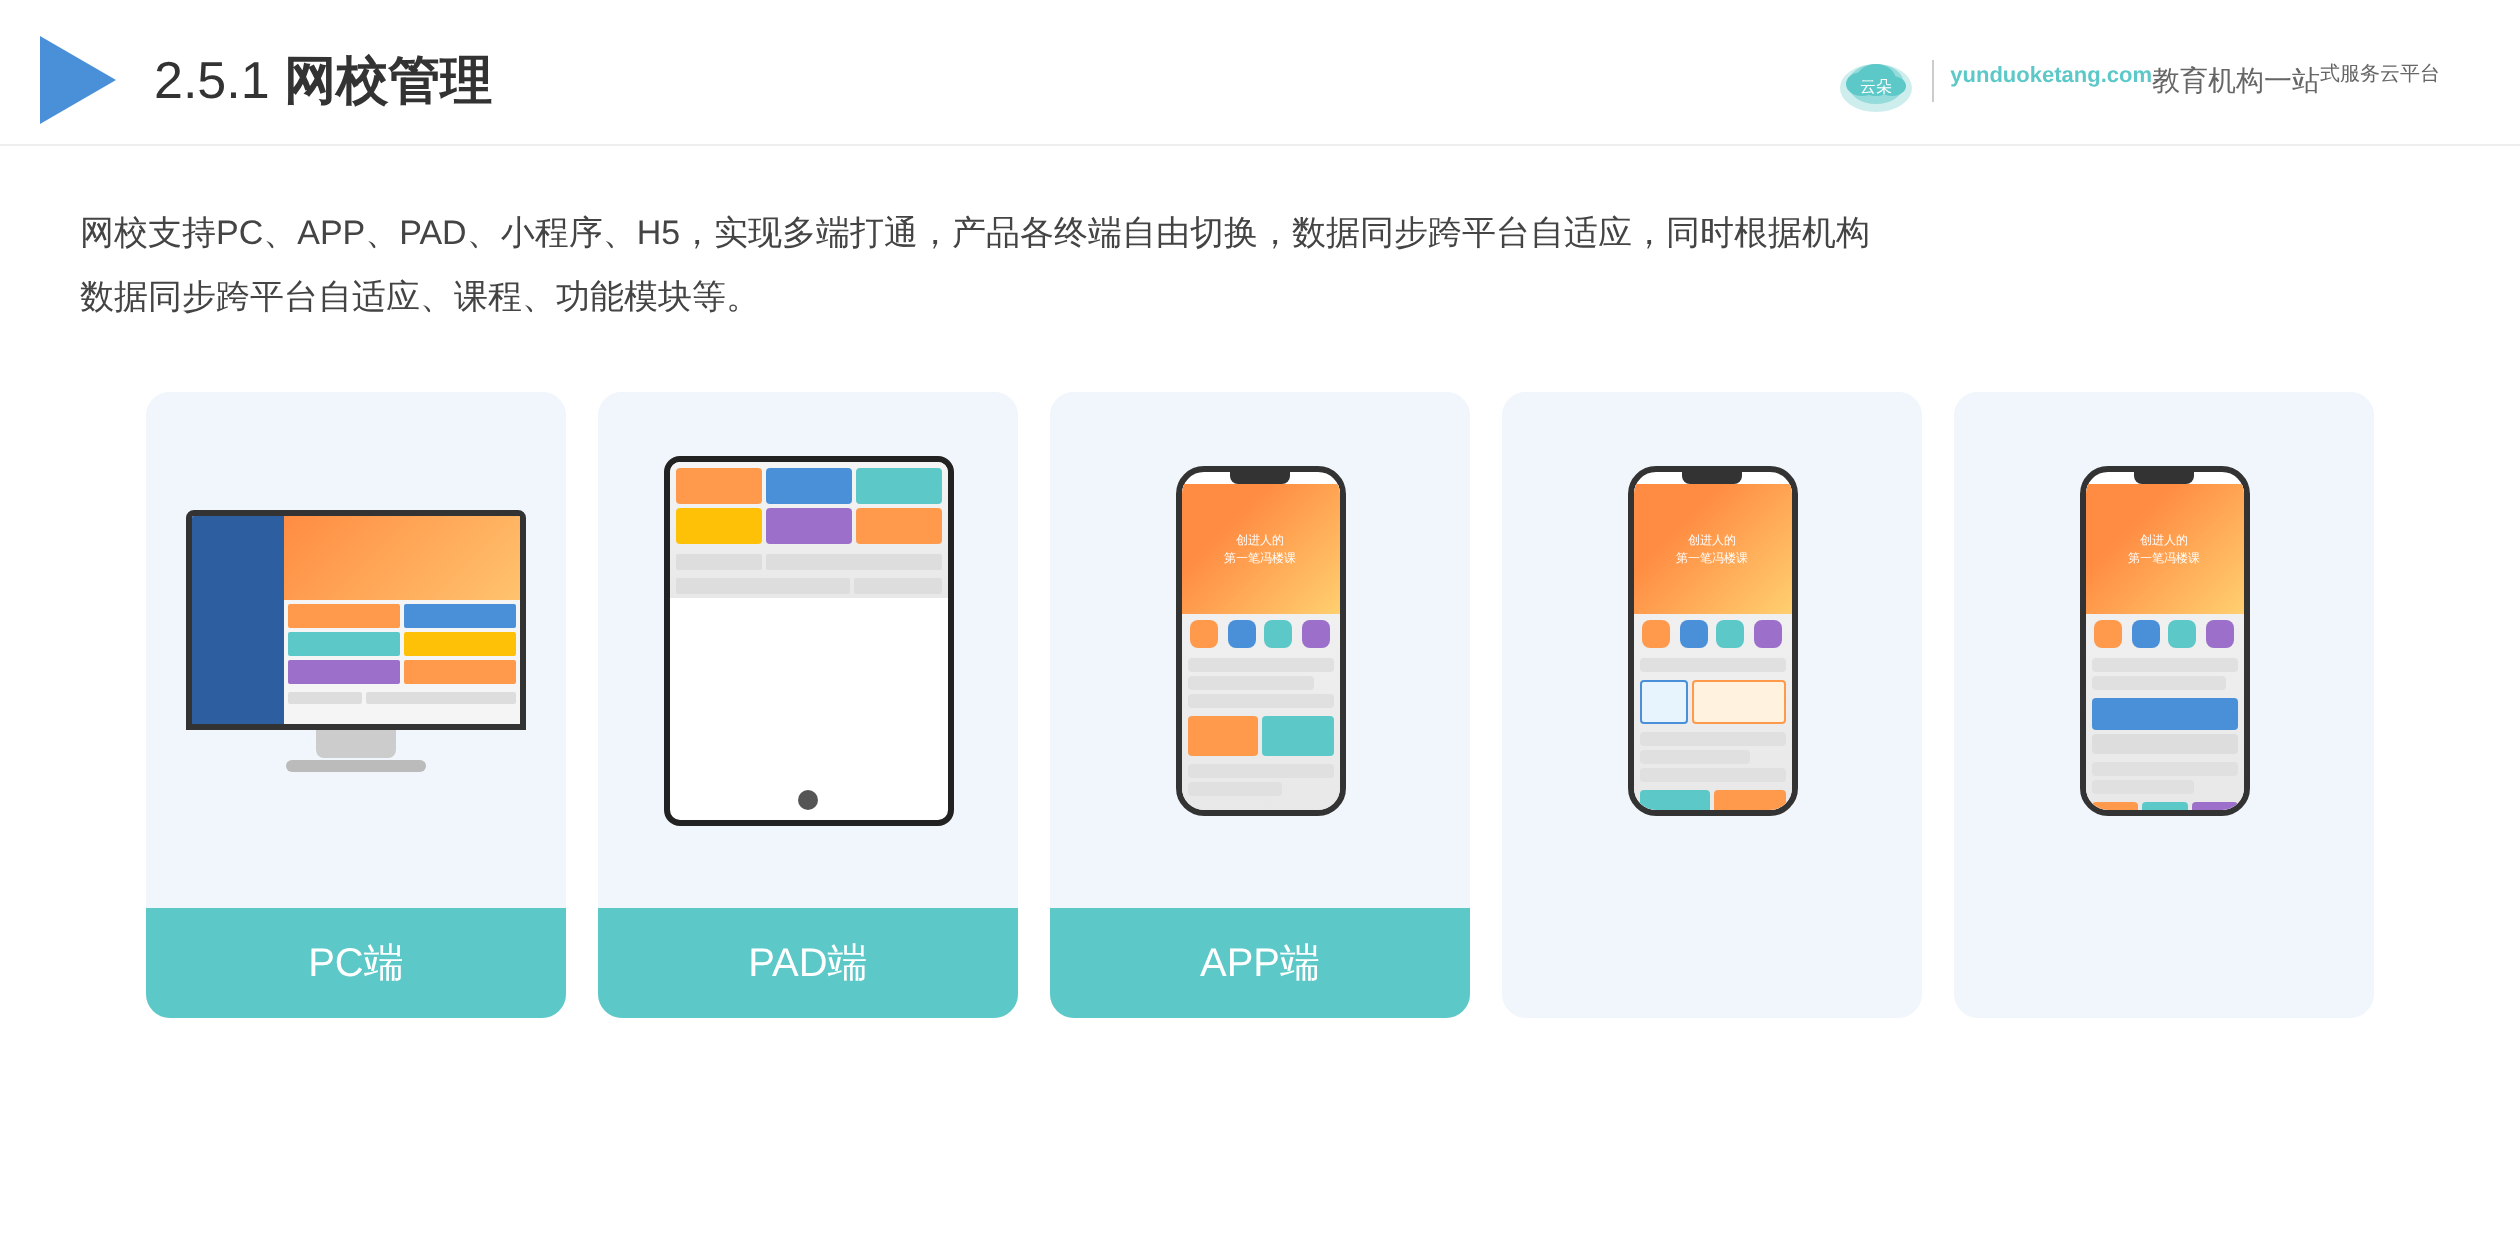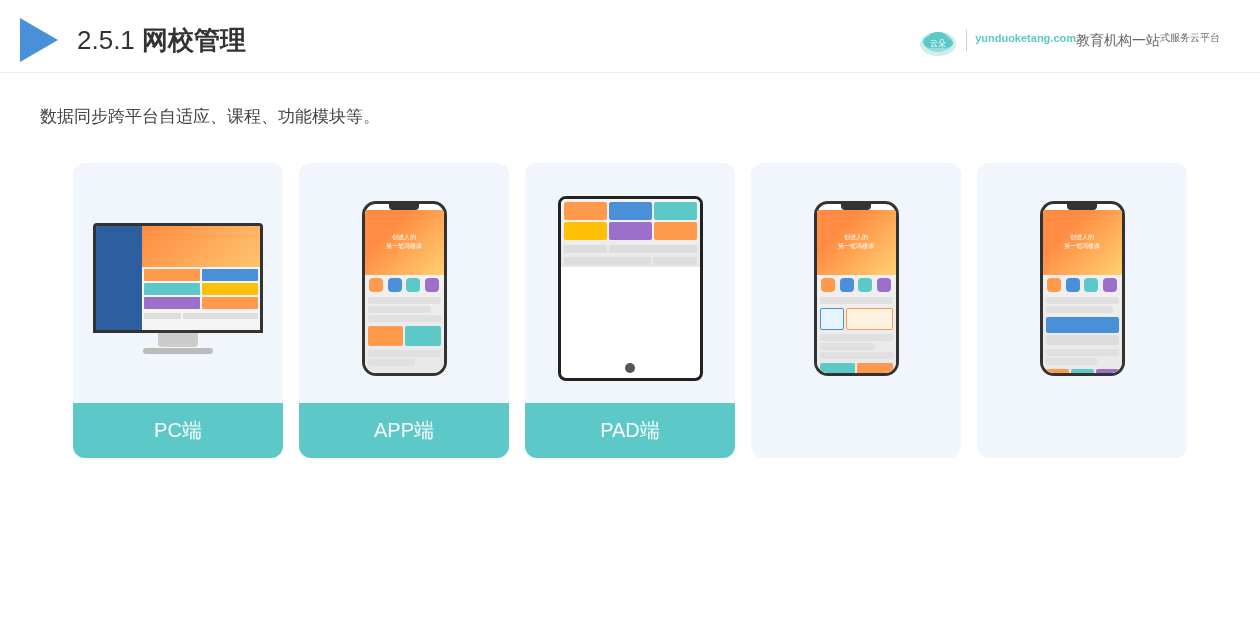--- a/index.html
+++ b/index.html
@@ -113,20 +113,21 @@
       background: #f0f6fb;
     }
 
     .card-label {
       background: #5cc8c8;
       color: #fff;
       text-align: center;
       font-size: 20px;
       padding: 14px 0;
       font-weight: 400;
+      margin-top: 18px;
     }
 
     
     .desktop-mock {
       display: flex;
       flex-direction: column;
       align-items: center;
     }
 
     .desktop-screen {
@@ -306,20 +307,21 @@
         <div class="brand-text-block">
           <span style="font-size:11px;color:#5cc8c8;font-weight:bold;">yunduoketang.com</span>
           <span style="font-size:14px;color:#666;">教育机构一站</span>
           <span style="font-size:10px;color:#666;">式服务云平台</span>
         </div>
       </div>
     </div>
   </div>
 
   <div class="description">
+    <p>网校支持PC、APP、PAD、小程序、H5，实现多端打通，产品各终端自由切换，数据同步跨平台自适应，同时根据机构</p>
     <p>数据同步跨平台自适应、课程、功能模块等。</p>
   </div>
 
   <div class="cards-section">
 
     <div class="card">
       <div class="card-image-area">
         <div class="desktop-mock">
           <div class="desktop-screen">
             <div class="pc-screen-inner">
@@ -343,49 +345,20 @@
           </div>
           <div class="desktop-stand"></div>
           <div class="desktop-base"></div>
         </div>
       </div>
       <div class="card-label">PC端</div>
     </div>
 
     <div class="card">
       <div class="card-image-area">
-        <div class="phone-mock">
-          <div class="phone-notch"></div>
-          <div class="screen-content">
-            <div class="mini-banner">
-                <span style="font-size:6px;color:white;text-align:center;padding:2px;">创进人的<br>第一笔冯楼课</span>
-              </div>
-            <div class="mini-icons">
-              <div class="mini-icon-dot orange"></div>
-              <div class="mini-icon-dot blue"></div>
-              <div class="mini-icon-dot"></div>
-              <div class="mini-icon-dot purple"></div>
-            </div>
-            <div class="mini-list-item"></div>
-            <div class="mini-list-item" style="width:80%;"></div>
-            <div class="mini-list-item"></div>
-            <div style="display:flex;gap:2px;padding:2px 3px;">
-              <div style="flex:1;height:20px;background:#ff9a4d;border-radius:2px;"></div>
-              <div style="flex:1;height:20px;background:#5cc8c8;border-radius:2px;"></div>
-            </div>
-            <div class="mini-list-item"></div>
-            <div class="mini-list-item" style="width:60%;"></div>
-          </div>
-        </div>
-      </div>
-      <div class="card-label">APP端</div>
-    </div>
-
-    <div class="card">
-      <div class="card-image-area">
         <div class="tablet-mock">
           <div class="screen-content">
             <div class="mini-banner" style="height:35%;"></div>
             <div style="display:grid;grid-template-columns:1fr 1fr 1fr;gap:2px;padding:3px;">
               <div style="height:18px;background:#ff9a4d;border-radius:2px;"></div>
               <div style="height:18px;background:#4a90d9;border-radius:2px;"></div>
               <div style="height:18px;background:#5cc8c8;border-radius:2px;"></div>
               <div style="height:18px;background:#ffc107;border-radius:2px;"></div>
               <div style="height:18px;background:#9c6fca;border-radius:2px;"></div>
               <div style="height:18px;background:#ff9a4d;border-radius:2px;"></div>
@@ -413,51 +386,80 @@
             <div class="mini-banner">
                 <span style="font-size:6px;color:white;text-align:center;padding:2px;">创进人的<br>第一笔冯楼课</span>
               </div>
             <div class="mini-icons">
               <div class="mini-icon-dot orange"></div>
               <div class="mini-icon-dot blue"></div>
               <div class="mini-icon-dot"></div>
               <div class="mini-icon-dot purple"></div>
             </div>
             <div class="mini-list-item"></div>
+            <div class="mini-list-item" style="width:80%;"></div>
+            <div class="mini-list-item"></div>
             <div style="display:flex;gap:2px;padding:2px 3px;">
-              <div style="flex:1;height:22px;background:#e8f4fd;border-radius:2px;border:1px solid #4a90d9;"></div>
-              <div style="flex:2;height:22px;background:#fff3e0;border-radius:2px;border:1px solid #ff9a4d;"></div>
-            </div>
-            <div class="mini-list-item"></div>
-            <div class="mini-list-item" style="width:70%;"></div>
-            <div class="mini-list-item"></div>
-            <div style="display:flex;gap:2px;padding:2px 3px;">
-              <div style="flex:1;height:14px;background:#5cc8c8;border-radius:2px;"></div>
-              <div style="flex:1;height:14px;background:#ff9a4d;border-radius:2px;"></div>
-            </div>
+              <div style="flex:1;height:20px;background:#ff9a4d;border-radius:2px;"></div>
+              <div style="flex:1;height:20px;background:#5cc8c8;border-radius:2px;"></div>
+            </div>
+            <div class="mini-list-item"></div>
+            <div class="mini-list-item" style="width:60%;"></div>
           </div>
         </div>
       </div>
+      <div class="card-label">APP端</div>
     </div>
 
     <div class="card">
       <div class="card-image-area">
         <div class="phone-mock">
           <div class="phone-notch"></div>
           <div class="screen-content">
             <div class="mini-banner">
                 <span style="font-size:6px;color:white;text-align:center;padding:2px;">创进人的<br>第一笔冯楼课</span>
               </div>
             <div class="mini-icons">
               <div class="mini-icon-dot orange"></div>
               <div class="mini-icon-dot blue"></div>
               <div class="mini-icon-dot"></div>
               <div class="mini-icon-dot purple"></div>
             </div>
             <div class="mini-list-item"></div>
+            <div style="display:flex;gap:2px;padding:2px 3px;">
+              <div style="flex:1;height:22px;background:#e8f4fd;border-radius:2px;border:1px solid #4a90d9;"></div>
+              <div style="flex:2;height:22px;background:#fff3e0;border-radius:2px;border:1px solid #ff9a4d;"></div>
+            </div>
+            <div class="mini-list-item"></div>
+            <div class="mini-list-item" style="width:70%;"></div>
+            <div class="mini-list-item"></div>
+            <div style="display:flex;gap:2px;padding:2px 3px;">
+              <div style="flex:1;height:14px;background:#5cc8c8;border-radius:2px;"></div>
+              <div style="flex:1;height:14px;background:#ff9a4d;border-radius:2px;"></div>
+            </div>
+          </div>
+        </div>
+      </div>
+    </div>
+
+    <div class="card">
+      <div class="card-image-area">
+        <div class="phone-mock">
+          <div class="phone-notch"></div>
+          <div class="screen-content">
+            <div class="mini-banner">
+                <span style="font-size:6px;color:white;text-align:center;padding:2px;">创进人的<br>第一笔冯楼课</span>
+              </div>
+            <div class="mini-icons">
+              <div class="mini-icon-dot orange"></div>
+              <div class="mini-icon-dot blue"></div>
+              <div class="mini-icon-dot"></div>
+              <div class="mini-icon-dot purple"></div>
+            </div>
+            <div class="mini-list-item"></div>
             <div class="mini-list-item" style="width:85%;"></div>
             <div style="padding:2px 3px;">
               <div style="height:16px;background:#4a90d9;border-radius:2px;margin-bottom:2px;"></div>
               <div style="height:10px;background:#ddd;border-radius:2px;"></div>
             </div>
             <div class="mini-list-item"></div>
             <div class="mini-list-item" style="width:65%;"></div>
             <div style="display:flex;gap:2px;padding:2px 3px;">
               <div style="flex:1;height:14px;background:#ff9a4d;border-radius:2px;"></div>
               <div style="flex:1;height:14px;background:#5cc8c8;border-radius:2px;"></div>

